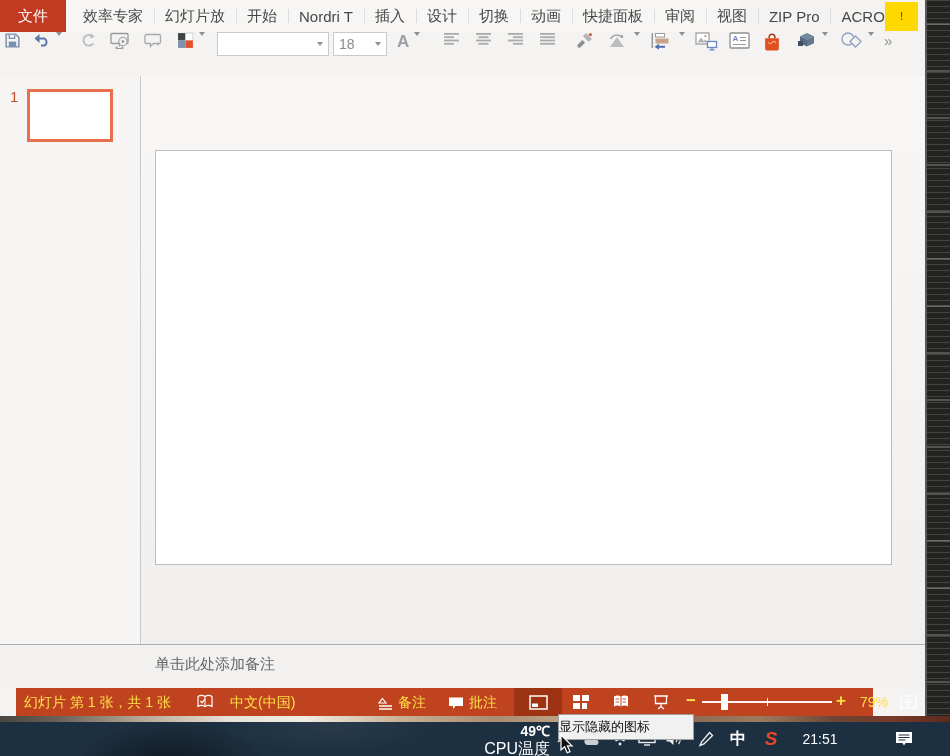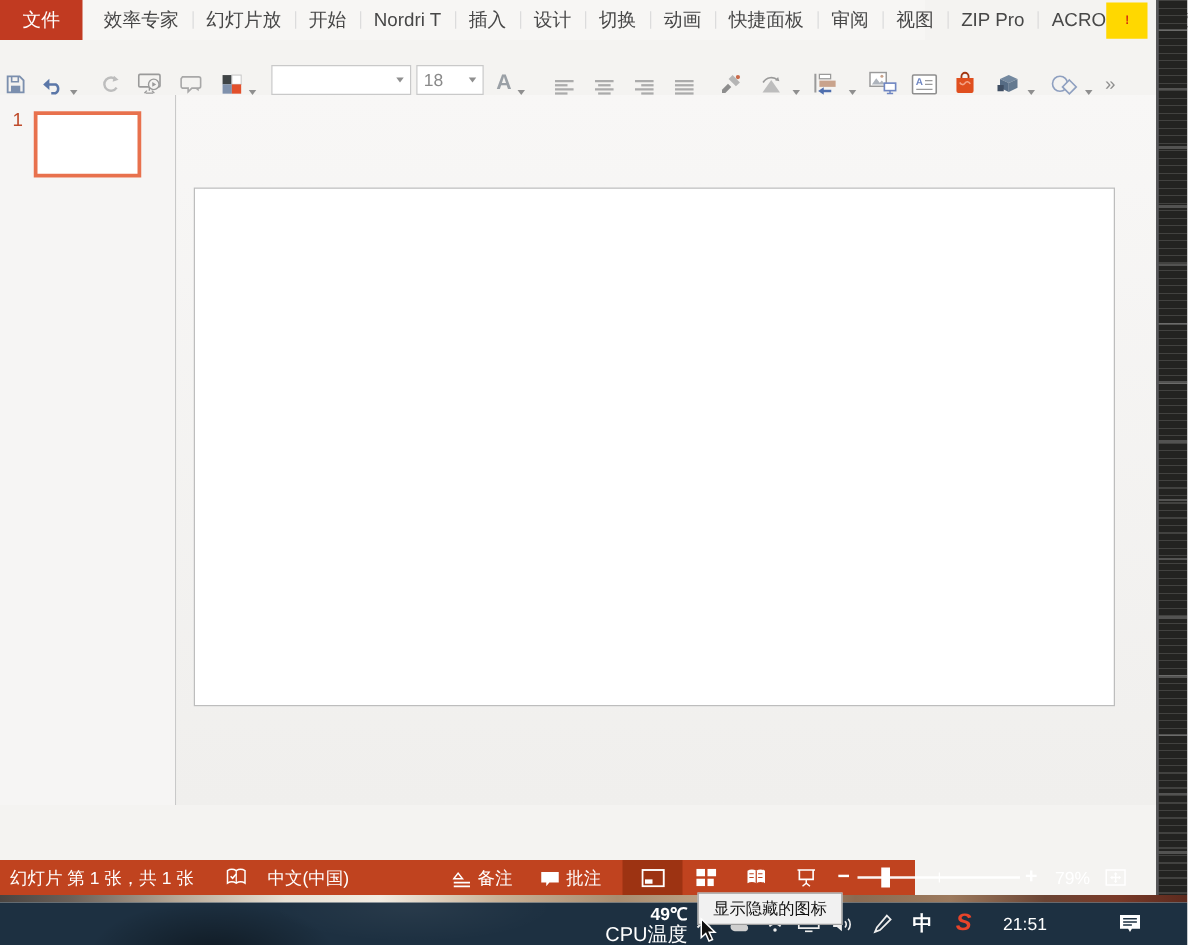--- a/index.html
+++ b/index.html
@@ -14,38 +14,38 @@
   .tab{display:flex;align-items:center;padding:0 11px;font-size:15px;color:#474747;position:relative;white-space:nowrap;cursor:default}
   .tab+.tab::before{content:"";position:absolute;left:0;top:9px;height:14px;width:1px;background:#dcdcdc}
   .tab.active{background:#c13a21;color:#fff;padding:0 18px;margin-right:6px}
   .tab.active+.tab::before{display:none}
   .crt{width:0;height:0;border-left:3.5px solid transparent;border-right:3.5px solid transparent;border-top:4px solid #8f8f8f;margin-left:5px}
   .badge{position:absolute;left:885px;top:2px;width:33px;height:29px;background:#ffd800;display:flex;align-items:center;justify-content:center}
   .badge .mark{color:#cc1111;font-size:10px;font-weight:bold;transform:scaleX(.8)}
 
   
   .toolbar{position:absolute;left:0;top:32px;width:925px;height:44px;background:#f4f3f1}
-  .tbi{position:absolute;top:0;height:44px;display:flex;align-items:flex-end;cursor:default}
+  .tbi{position:absolute;top:0;height:44px;display:flex;align-items:flex-start;cursor:default}
   .combo{background:#fff;border:1px solid #c9c9c9;height:22px;display:flex;align-items:center;justify-content:space-between;padding:0 5px;font-size:14px;color:#8a8a8a}
   .glyphA{font-size:17px;font-weight:bold;color:#9aa0a6}
   .more{font-size:15px;color:#8f8f8f;letter-spacing:-2px}
 
   
   .thumb-panel{position:absolute;left:0;top:76px;width:140px;height:568px;background:#f6f5f4;border-right:1px solid #c9c9c9}
   .slide-num{position:absolute;left:10px;top:12px;color:#bf4b2b;font-size:15px}
   .thumb{position:absolute;left:27px;top:13px;width:80px;height:47px;background:#fff;border:3px solid #e8714d}
   .edit-area{position:absolute;left:141px;top:76px;width:784px;height:568px;background:linear-gradient(#f8f7f6,#f0efed)}
   .slide{position:absolute;left:14px;top:74px;width:735px;height:413px;background:#fff;border:1px solid #bdbdbd}
 
   
   .notes{position:absolute;left:0;top:644px;width:925px;height:44px;background:#f2f1f0;border-top:1px solid #adadad;box-sizing:border-box}
   .notes-text{position:absolute;left:155px;top:10px;font-size:15px;color:#666}
 
   
-  .statusbar{position:absolute;left:0;top:688px;width:732px;height:28px;background:#c0431f;color:#ffffff;font-size:14px}
+  .statusbar{position:absolute;left:16px;top:688px;width:857px;height:28px;background:#c0431f;color:#fde047;font-size:14px}
   .sb{position:absolute;top:6px;display:flex;align-items:center;gap:5px;white-space:nowrap;cursor:default}
   .sb-normal{position:absolute;left:498px;top:0;width:48px;height:28px;background:#9d3312;display:flex;align-items:center;justify-content:center}
   .sb-track{position:absolute;left:686px;top:13px;width:130px;height:2px;background:rgba(255,255,255,.95)}
   .sb-thumbb{position:absolute;left:705px;top:6px;width:7px;height:16px;background:#fff}
   .sb-tick{position:absolute;left:751px;top:10px;width:1px;height:8px;background:#fff}
   .zoomglyph{font-size:17px;font-weight:bold}
 
   
   .band{position:absolute;left:0;top:716px;width:950px;height:6px;
         background:linear-gradient(90deg,#4a4440 0%,#6b6058 6%,#b7a896 15%,#e8e1d5 24%,#f2ece2 32%,#c9b196 42%,#a98c6f 52%,#c3a98c 62%,#8a6b52 72%,#9c7a5e 80%,#6b4434 88%,#7a3a28 94%,#5c2a1e 100%)}
@@ -58,22 +58,22 @@
         background:radial-gradient(ellipse 140px 60px at 170px 120%,rgba(0,0,0,.45),transparent 70%),
                    radial-gradient(ellipse 160px 40px at 330px 10%,rgba(255,255,255,.05),transparent 70%)}
   .tb{position:absolute;top:0;height:34px;display:flex;align-items:center;justify-content:center}
   .cpu{position:absolute;left:466px;top:2px;width:84px;text-align:right;line-height:1.12;color:#fff}
   .cpu .t1{font-size:14px;font-weight:bold}
   .cpu .t2{font-size:16px}
   .ime{font-size:16px;font-weight:bold}
   .sogou{font-size:19px;font-weight:bold;color:#e8442a;font-style:italic}
   .clock{font-size:14px}
 
-  .tooltip{position:absolute;left:558px;top:714px;width:116px;height:26px;background:#f1f1f1;border:1px solid #9e9e9e;
-           color:#111;font-size:13px;display:flex;align-items:center;justify-content:center;z-index:5;box-sizing:border-box}
+  .tooltip{position:absolute;left:558px;top:714px;width:136px;height:26px;background:#f1f1f1;border:1px solid #9e9e9e;
+           color:#111;font-size:13px;display:flex;align-items:center;z-index:5;box-sizing:border-box}
   .cursor{position:absolute;left:560px;top:734px;z-index:9}
 </style>
 </head>
 <body>
 
 <div id="screen">
 
   <div class="window">
 
     <div class="menubar">
@@ -298,20 +298,23 @@
 
     <div class="thumb-panel">
       <span class="slide-num">1</span>
       <div class="thumb"></div>
     </div>
 
     <div class="edit-area">
       <div class="slide"></div>
     </div>
 
+    <div class="notes">
+      <span class="notes-text">单击此处添加备注</span>
+    </div>
 
     <div class="statusbar">
       <div class="sb" style="left:8px">
           <span>幻灯片 第 1 张，共 1 张</span>
         </div>
       <div class="sb" style="left:180px">
         <svg width="18" height="15" viewBox="0 0 18 15">
             <path d="M9 2.5C7 1.3 4 1.3 2 2.5v10c2-1.2 5-1.2 7 0 2-1.2 5-1.2 7 0v-10c-2-1.2-5-1.2-7 0z" fill="none" stroke="#fff" stroke-width="1.2"></path>
             <path d="M9 2.5v10" stroke="#fff" stroke-width="1"></path>
             <path d="M4.5 7l1.6 1.7L9 5.2" fill="none" stroke="#fff" stroke-width="1.3"></path>

